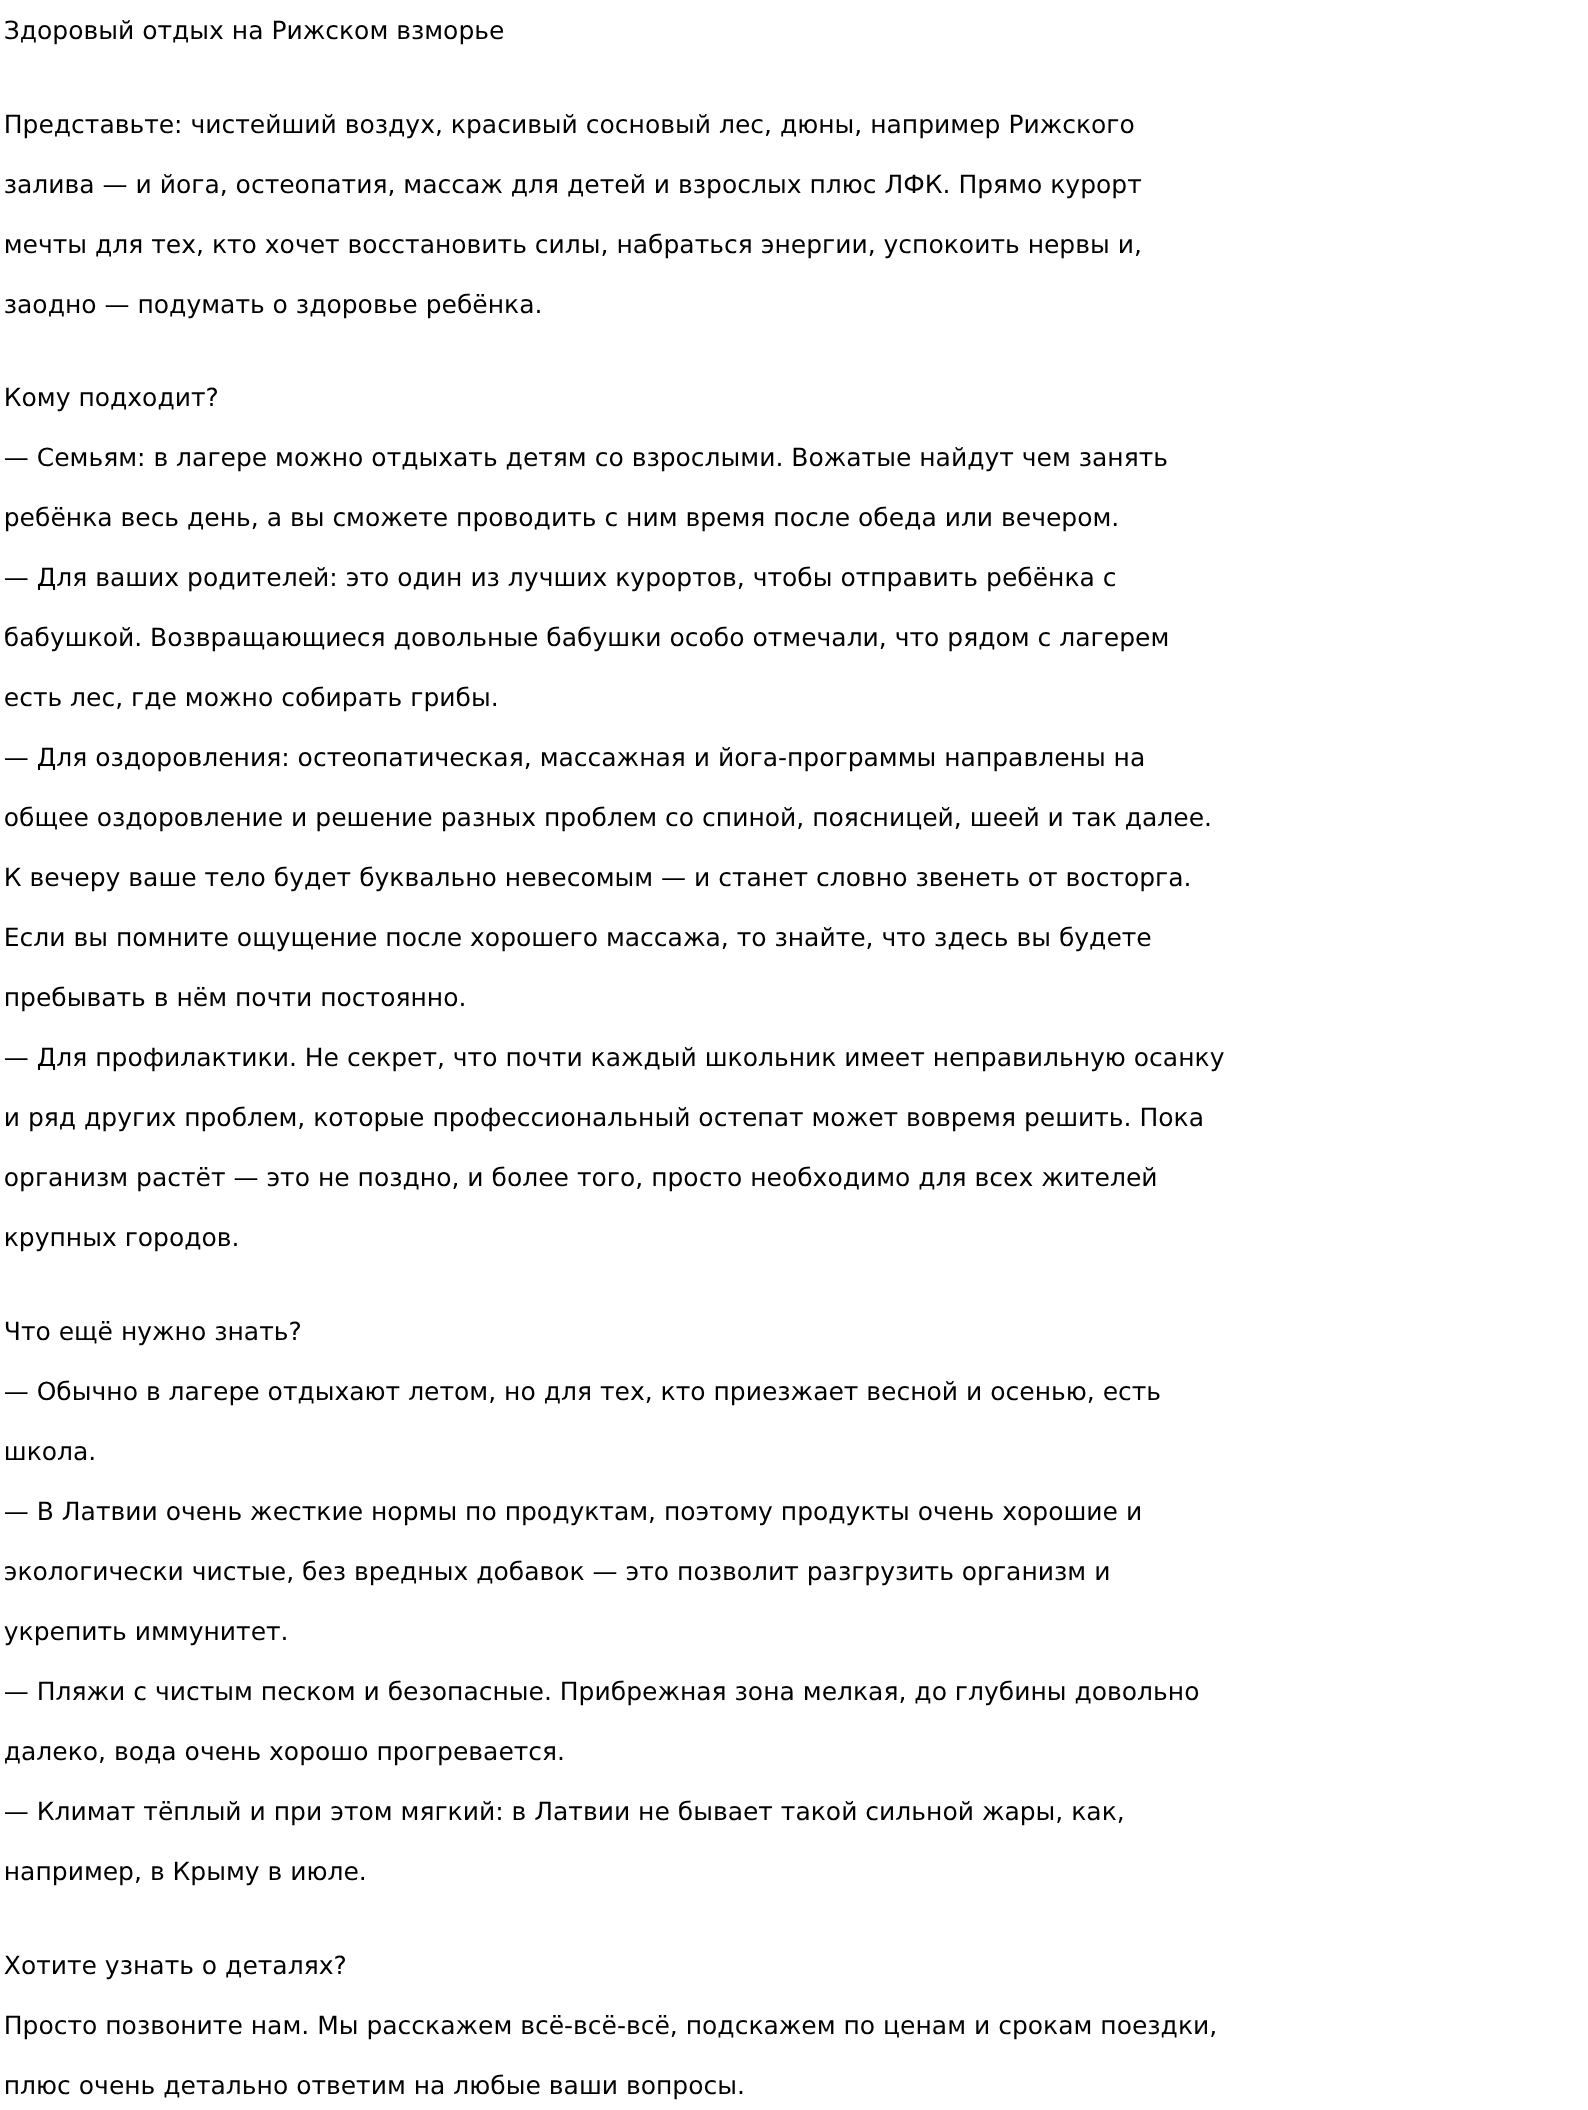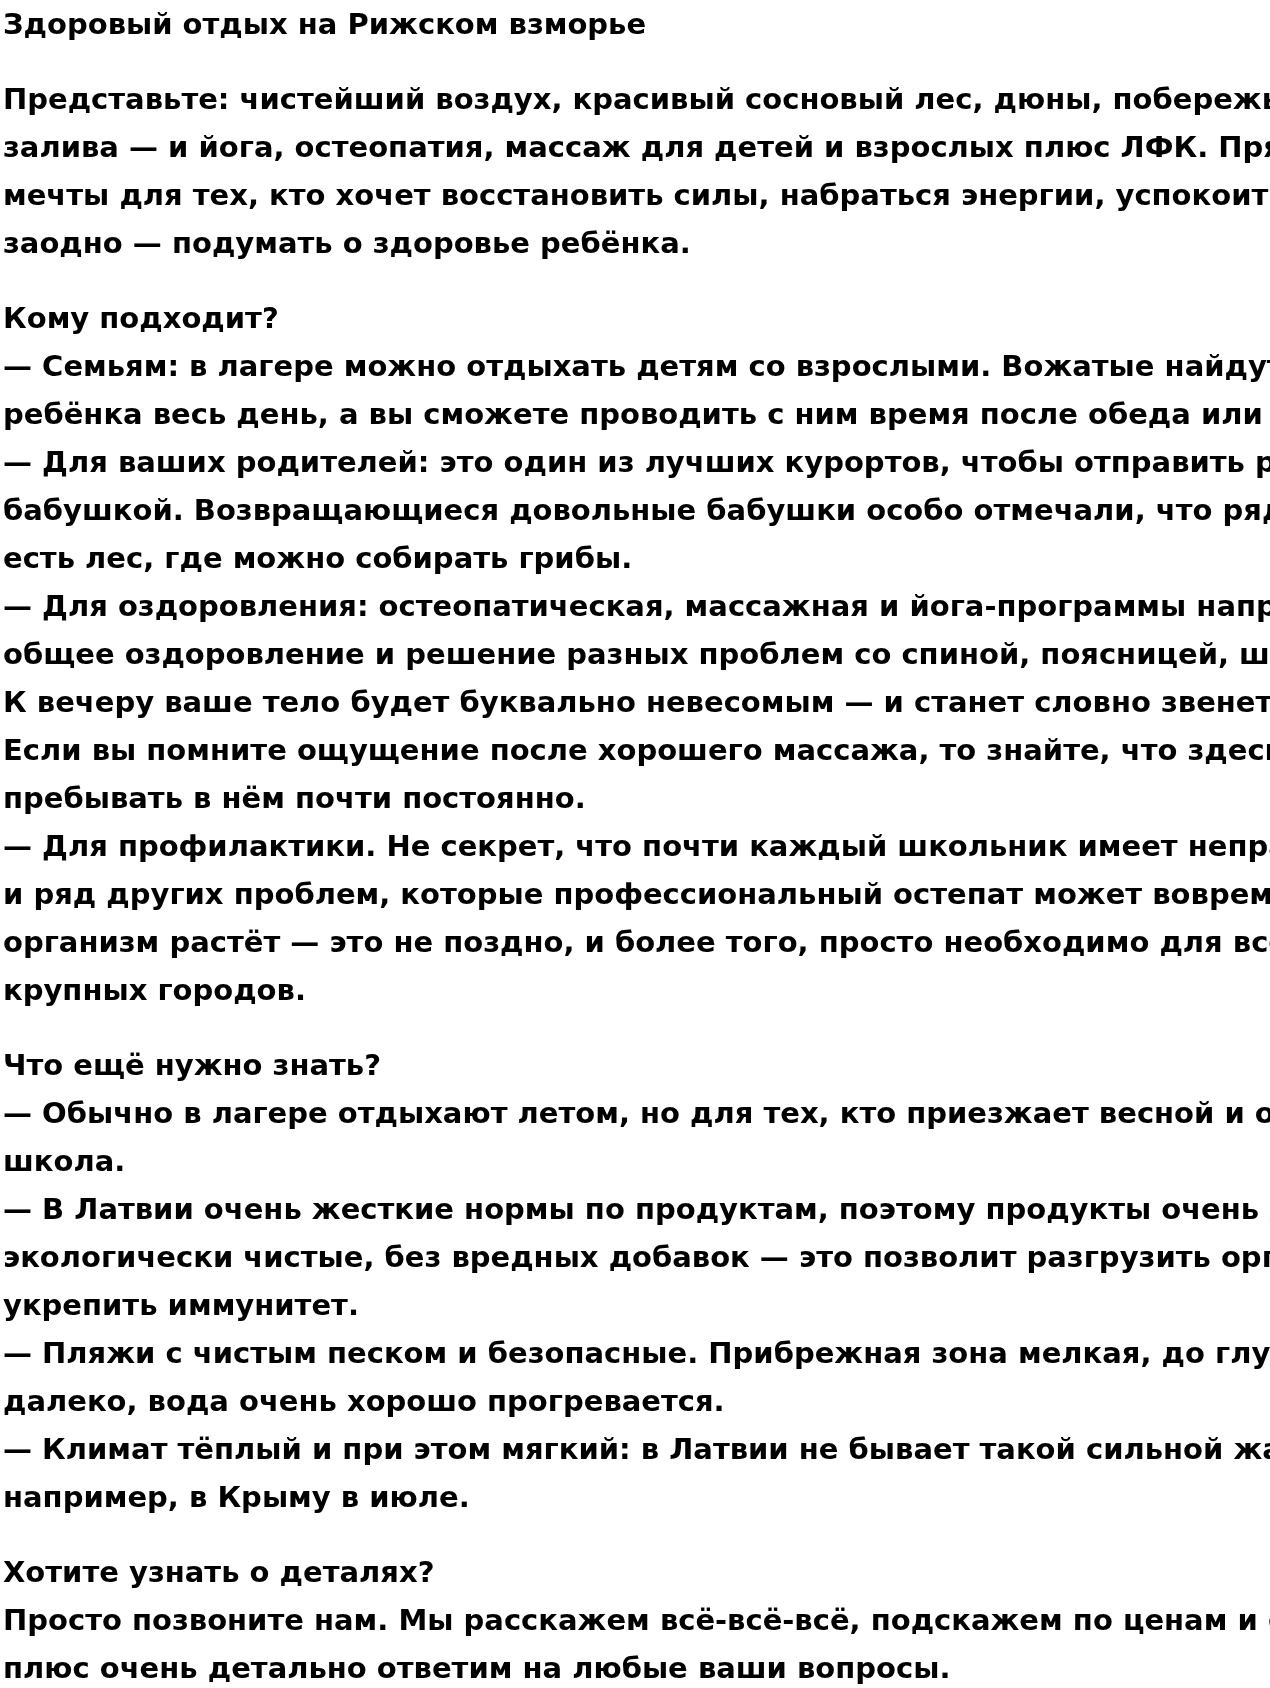--- a/index.html
+++ b/index.html
@@ -13,38 +13,38 @@
     overflow: hidden;
   }
   .doc {
     padding: 0 0 0 3px;
     width: 1267px;
   }
   .block {
     margin: 27px 0 0 0;
     padding: 0;
     font-family: "DejaVu Sans", "Liberation Sans", sans-serif;
-    font-size: 29px;
+    font-size: 20px;
     line-height: 48px;
-    font-weight: 700;
+    font-weight: 400;
     color: #000000;
     white-space: pre;      
     overflow: hidden;
   }
   .block:first-child {
     margin-top: 0;
   }
 </style>
 </head>
 <body>
 
 <div class="doc">
   <p class="block">Здоровый отдых на Рижском взморье</p>
 
-  <p class="block">Представьте: чистейший воздух, красивый сосновый лес, дюны, побережье Рижского
+  <p class="block">Представьте: чистейший воздух, красивый сосновый лес, дюны, например Рижского
 залива — и йога, остеопатия, массаж для детей и взрослых плюс ЛФК. Прямо курорт
 мечты для тех, кто хочет восстановить силы, набраться энергии, успокоить нервы и,
 заодно — подумать о здоровье ребёнка.</p>
 
   <p class="block">Кому подходит?
 — Семьям: в лагере можно отдыхать детям со взрослыми. Вожатые найдут чем занять
 ребёнка весь день, а вы сможете проводить с ним время после обеда или вечером.
 — Для ваших родителей: это один из лучших курортов, чтобы отправить ребёнка с
 бабушкой. Возвращающиеся довольные бабушки особо отмечали, что рядом с лагерем
 есть лес, где можно собирать грибы.

